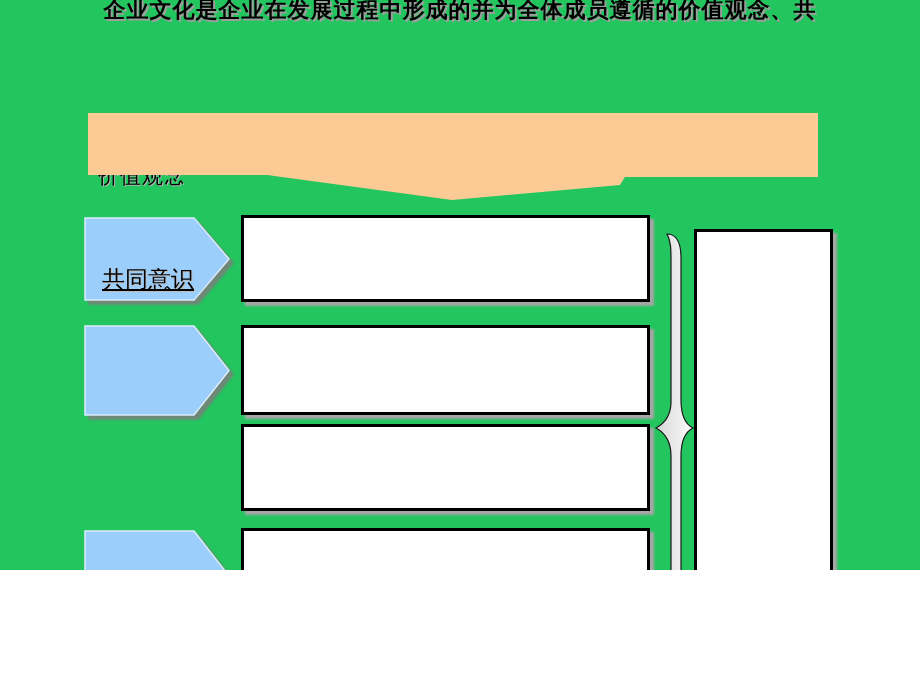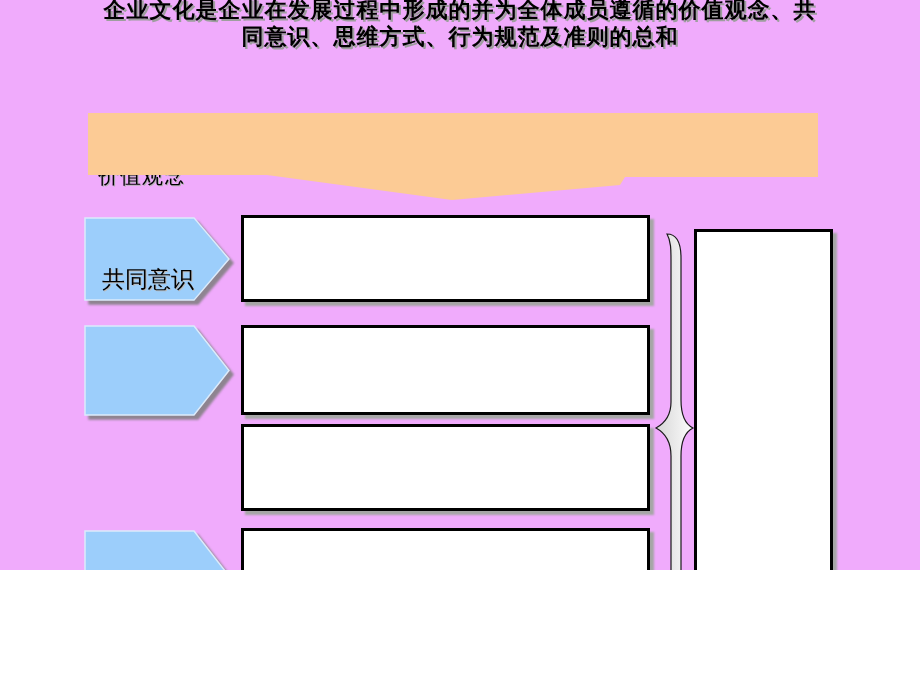--- a/index.html
+++ b/index.html
@@ -1,38 +1,38 @@
 <!DOCTYPE html>
 <html><head>
 <meta charset="utf-8">
 <style>
   html,body{margin:0;padding:0;background:#fff;}
   .slide{
-    position:relative;width:920px;height:570px;background:#f0abfc;overflow:hidden;
+    position:relative;width:920px;height:570px;background:#22c55e;overflow:hidden;
     font-family:"Liberation Sans","DejaVu Sans",sans-serif;
   }
   
   .title{
     position:absolute;left:60px;top:-4px;width:800px;
     text-align:center;color:#000;font-weight:bold;font-size:22px;line-height:27px;
     text-shadow:2px 2px 0 #9e9e9e;letter-spacing:1px;
   }
   
   .banner-label{
     position:absolute;left:98px;top:162px;z-index:1;
     font-size:21px;color:#000;letter-spacing:1px;text-shadow:1px 1px 0 #b5b5b5;
   }
   .banner{position:absolute;left:85px;top:110px;width:735px;height:100px;z-index:2;}
   
   .arrow{position:absolute;left:84px;width:146px;}
   .arrow svg{position:absolute;left:0;top:0;width:100%;height:100%;
     filter:drop-shadow(4px 4px 1px rgba(125,125,125,0.85));}
   .arrow-label{
     position:absolute;left:8px;width:112px;text-align:center;z-index:3;
-    font-size:23px;line-height:25px;color:#000;text-shadow:1px 1px 0 #bcbcbc;white-space:nowrap;
+    font-size:23px;line-height:25px;color:#000;text-shadow:1px 1px 0 #bcbcbc;white-space:nowrap;text-decoration:underline;
   }
   
   .content-box{
     position:absolute;left:241px;width:403px;background:#fff;
     border:3px solid #000;box-shadow:4px 4px 2px #a6a6a6;
   }
   
   .brace{position:absolute;left:650px;top:228px;width:48px;height:394px;}
   
   .summary-box{
@@ -46,21 +46,20 @@
   }
   .page-num{color:#3333cc;font-size:16px;}
 </style>
 </head>
 <body>
 
 <div class="slide">
 
   <div class="title">
     <div>企业文化是企业在发展过程中形成的并为全体成员遵循的价值观念、共</div>
-    <div>同意识、思维方式、行为规范及准则的总和</div>
   </div>
 
   <div class="banner-label">价值观念</div>
 
   <svg class="banner" viewBox="0 0 735 100" preserveAspectRatio="none">
     <polygon points="3,3 733,3 733,67 540,67 535,75 367,90 182,65 3,65" fill="#FCCB95"></polygon>
   </svg>
 
   <div class="arrow" style="top:217px;height:84px;">
     <svg viewBox="0 0 146 90" preserveAspectRatio="none">

